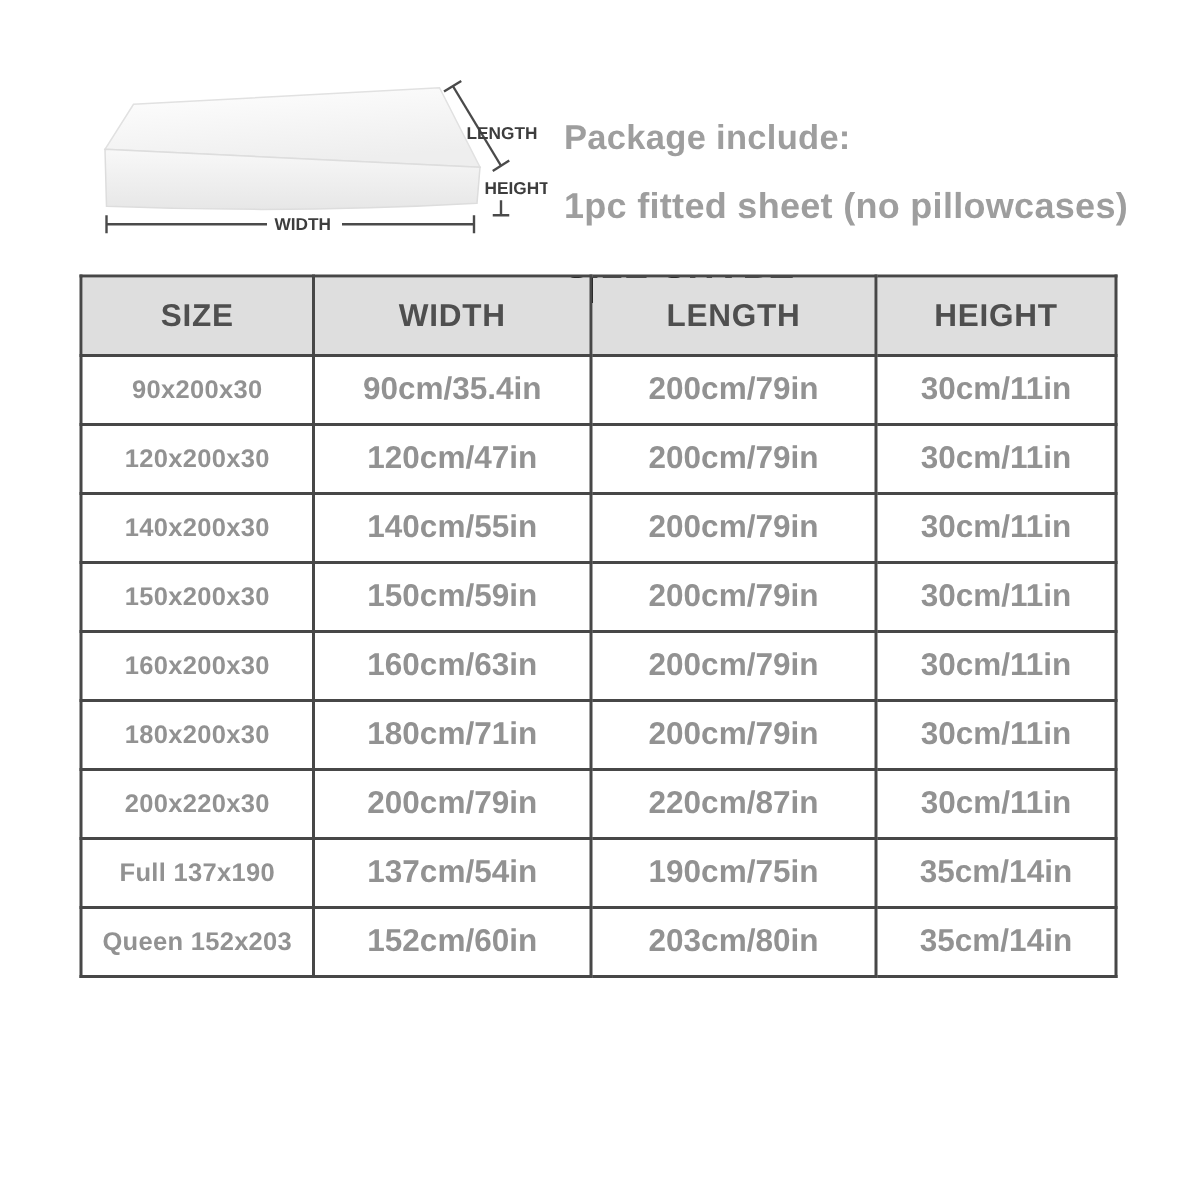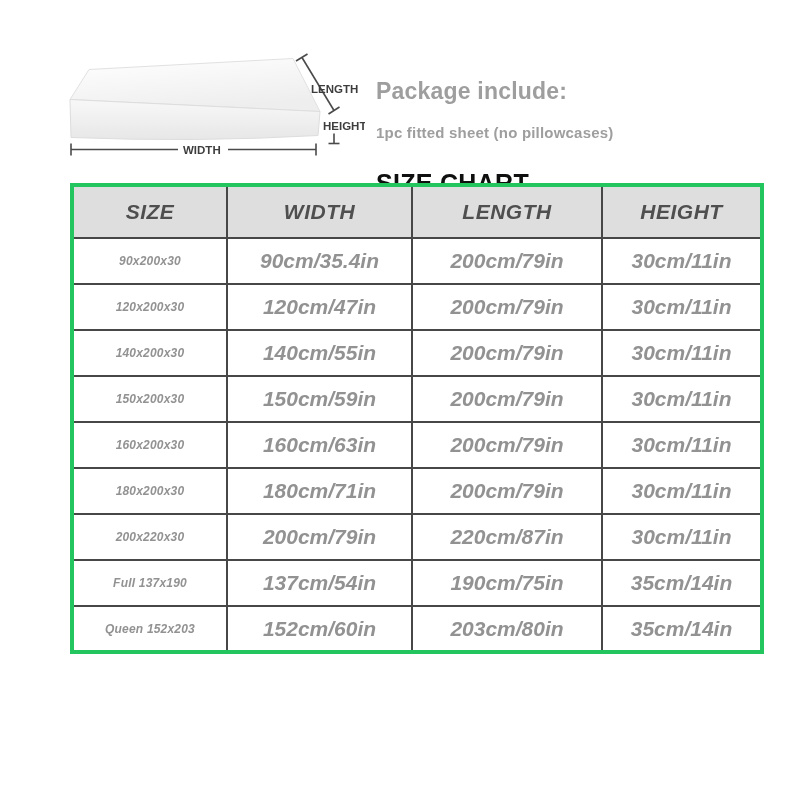--- a/index.html
+++ b/index.html
@@ -26,57 +26,56 @@
   
   .package-block {
     position: absolute; left: 376px; top: 50px; width: 400px;
   }
   .pkg-line1 {
     font-size: 23px; font-weight: bold; color: #9e9e9e;
     letter-spacing: 0.2px;
     margin-top: 28px;
   }
   .pkg-line2 {
-    font-size: 15px; font-weight: bold; color: #9e9e9e;
+    font-size: 24px; font-weight: bold; color: #9e9e9e;
     margin-top: 19px; letter-spacing: 0.2px; white-space: nowrap;
   }
   .pkg-title {
     font-size: 25px; font-weight: bold; color: #0f0f0f;
     margin-top: 28px; letter-spacing: 0.3px;
   }
 
   
   .size-table {
-    position: absolute; left: 70px; top: 183px;
+    position: absolute; left: 53px; top: 183px;
     width: 690px;
     border-collapse: collapse;
     table-layout: fixed;
-    border: 4px solid #22c55e;
-    font-style: italic;
+    border: 2px solid #22c55e;
   }
   .size-table th, .size-table td {
     border: 2px solid #474747;
     text-align: center; vertical-align: middle;
     overflow: hidden; white-space: nowrap;
   }
   .size-table thead th {
     height: 53px;
     background: #dedede;
     color: #4f4f4f;
     font-size: 21px; font-weight: bold;
     letter-spacing: 0.5px;
   }
   .size-table tbody td {
     height: 46px;
     background: #ffffff;
     color: #929292;
     font-size: 21px; font-weight: bold;
   }
   .size-table tbody td.size-cell {
-    font-size: 12px;
+    font-size: 17px;
     letter-spacing: 0.2px;
   }
 </style>
 </head>
 <body>
 
 <div class="page">
 
   <div class="illustration">
     <svg viewBox="0 0 310 125">

